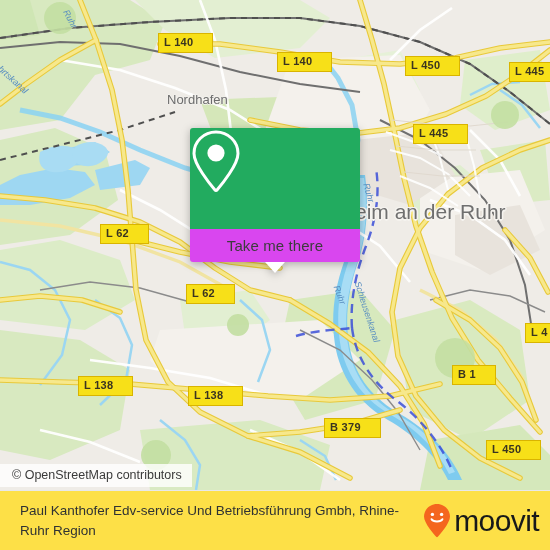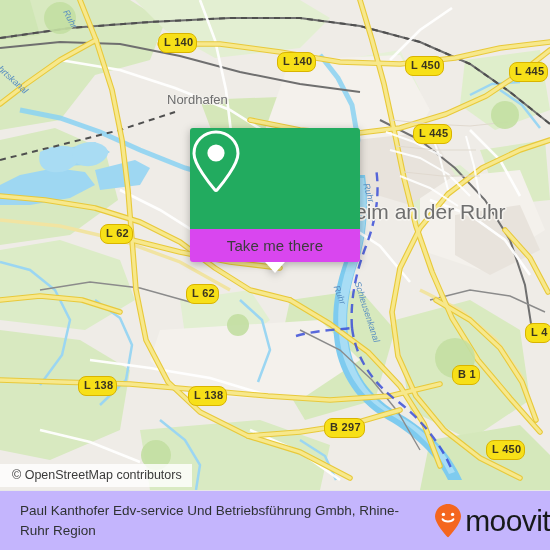--- a/index.html
+++ b/index.html
@@ -28,26 +28,26 @@
   }
   .lbl-water{
     font-size:9px;color:#5a8fc0;font-style:italic;
   }
 
   
   .shield{
     position:absolute;
     background:#f7e018;
     border:1.4px solid #d9b400;
-    border-radius:8px;
+    border-radius:0;
     color:#3a3520;
     font-size:11px;
     font-weight:bold;
     line-height:1;
-    padding:3px 3px 4px 5px;
+    padding:3px 19px 4px 5px;
     letter-spacing:.3px;
     white-space:nowrap;
     font-family:"Liberation Sans", sans-serif;
   }
 
   
   .popup{
     position:absolute;left:190px;top:128px;width:170px;
     filter:drop-shadow(0 2px 4px rgba(0,0,0,.28));
   }
@@ -78,24 +78,24 @@
     background:rgba(255,255,255,.80);
     padding:4px 10px 5px 12px;
     font-size:12.5px;color:#3a3a3a;
     font-family:"Liberation Sans", sans-serif;
     white-space:nowrap;
   }
 
   
   .footer{
     position:absolute;left:0;top:490px;width:550px;height:60px;
-    background:#c4b5fd;
+    background:#fde047;
     border-top:1px solid #e8e8e8;
     display:flex;align-items:center;justify-content:space-between;
-    box-sizing:border-box;padding:0 0 0 20px;
+    box-sizing:border-box;padding:0 11px 0 20px;
   }
   .footer-title{
     font-size:13.5px;color:#2f3233;line-height:1.45;max-width:400px;
     font-family:"Liberation Sans", sans-serif;
   }
   .brand{display:flex;align-items:center;gap:2px;justify-content:space-between;}
   .brand-word{
     font-size:30px;color:#17191a;letter-spacing:-.6px;
     font-family:"Liberation Sans", sans-serif;
     line-height:1;
@@ -287,21 +287,21 @@
 
     <div class="shield" style="left:158px;top:33px;">L 140</div>
     <div class="shield" style="left:277px;top:52px;">L 140</div>
     <div class="shield" style="left:405px;top:56px;">L 450</div>
     <div class="shield" style="left:509px;top:62px;">L 445</div>
     <div class="shield" style="left:413px;top:124px;">L 445</div>
     <div class="shield" style="left:100px;top:224px;">L 62</div>
     <div class="shield" style="left:186px;top:284px;">L 62</div>
     <div class="shield" style="left:78px;top:376px;">L 138</div>
     <div class="shield" style="left:188px;top:386px;">L 138</div>
-    <div class="shield" style="left:324px;top:418px;">B 297</div>
+    <div class="shield" style="left:324px;top:418px;">B 379</div>
     <div class="shield" style="left:452px;top:365px;">B 1</div>
     <div class="shield" style="left:486px;top:440px;">L 450</div>
     <div class="shield" style="left:525px;top:323px;">L 4</div>
 
     <div class="popup">
       <div class="popup-top">
         <svg width="52" height="66" viewBox="0 0 52 66">
           <path d="M26,4 C13.8,4 4,13.6 4,25.4 C4,36.5 20.2,56.5 25,62 C25.5,62.6 26.5,62.6 27,62 C31.8,56.5 48,36.5 48,25.4 C48,13.6 38.2,4 26,4 Z" fill="none" stroke="#ffffff" stroke-width="3"></path>
           <circle cx="26" cy="25" r="8.6" fill="#ffffff"></circle>
         </svg>

